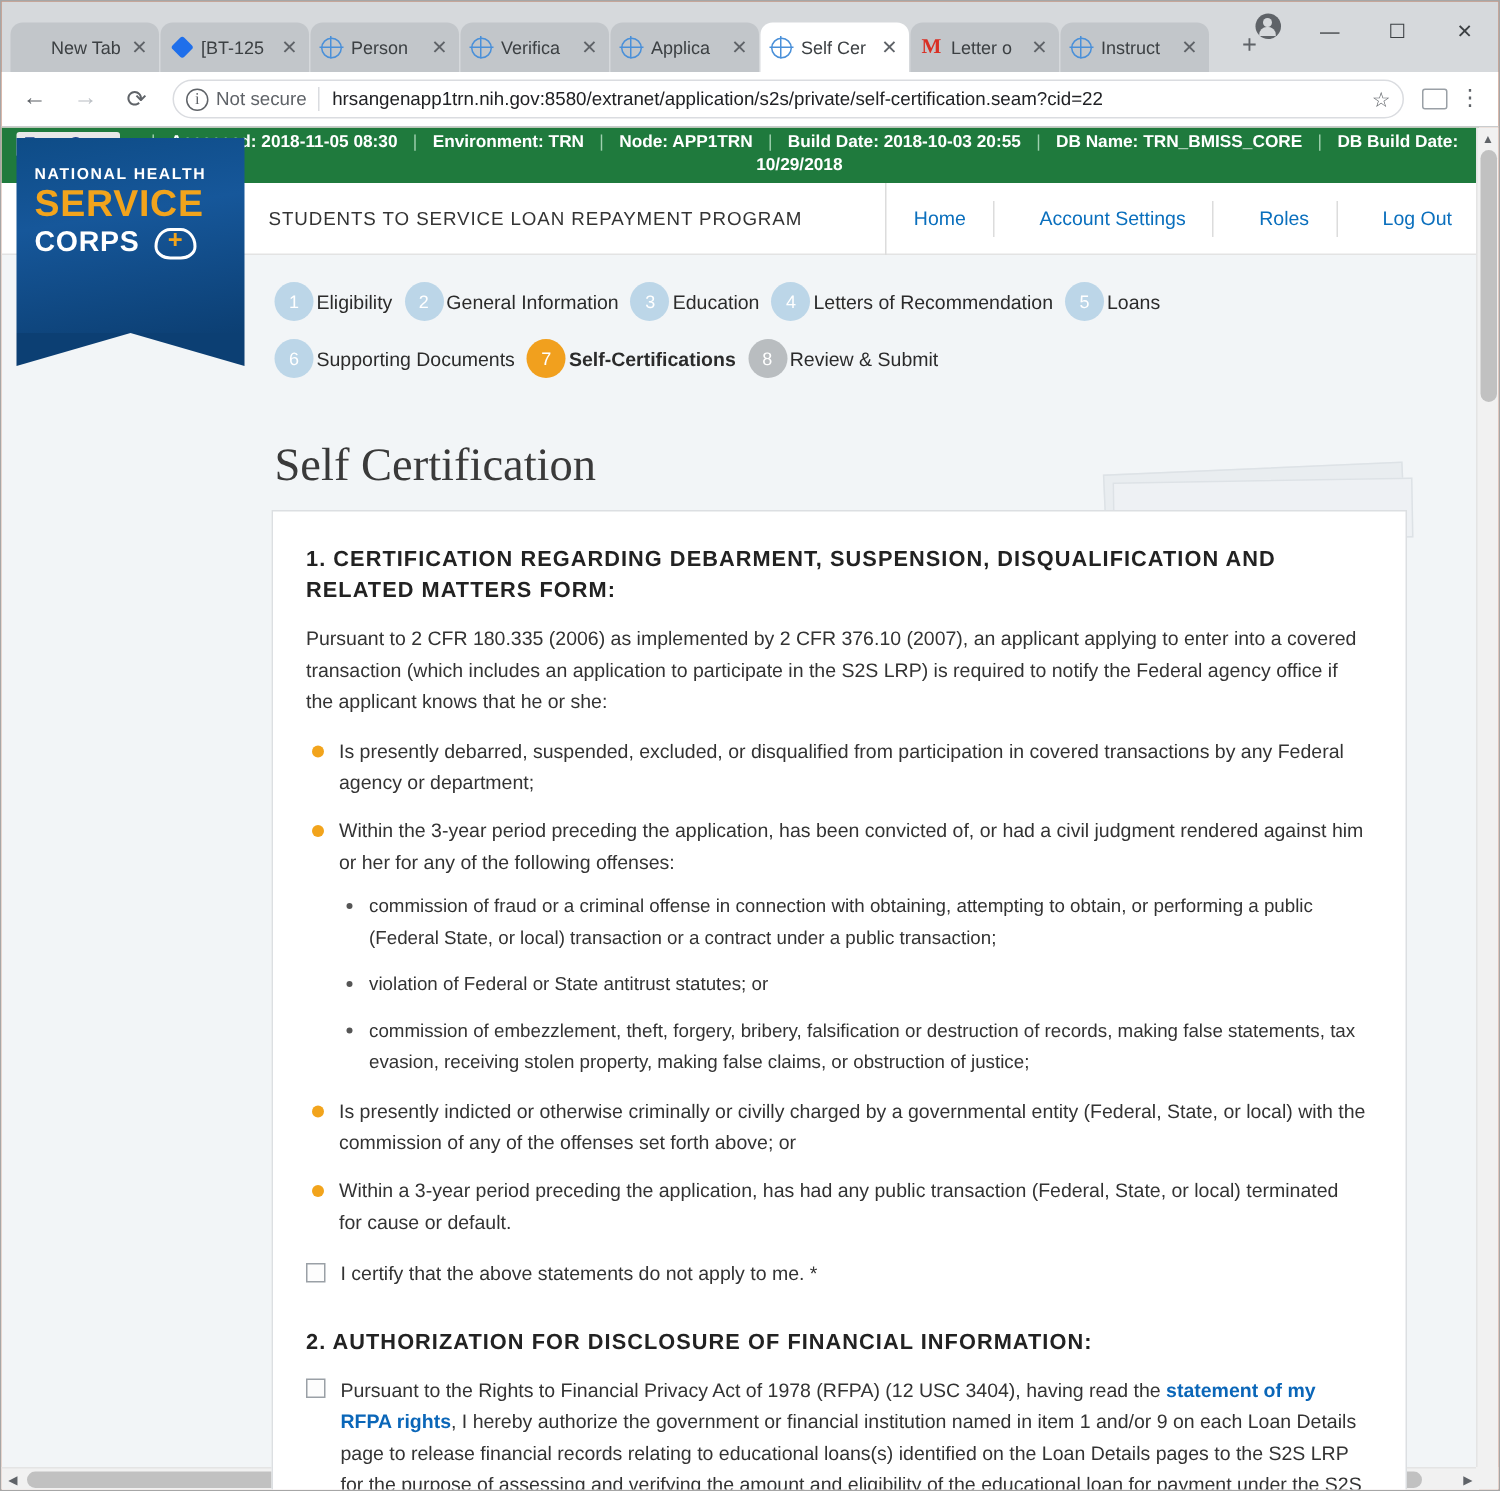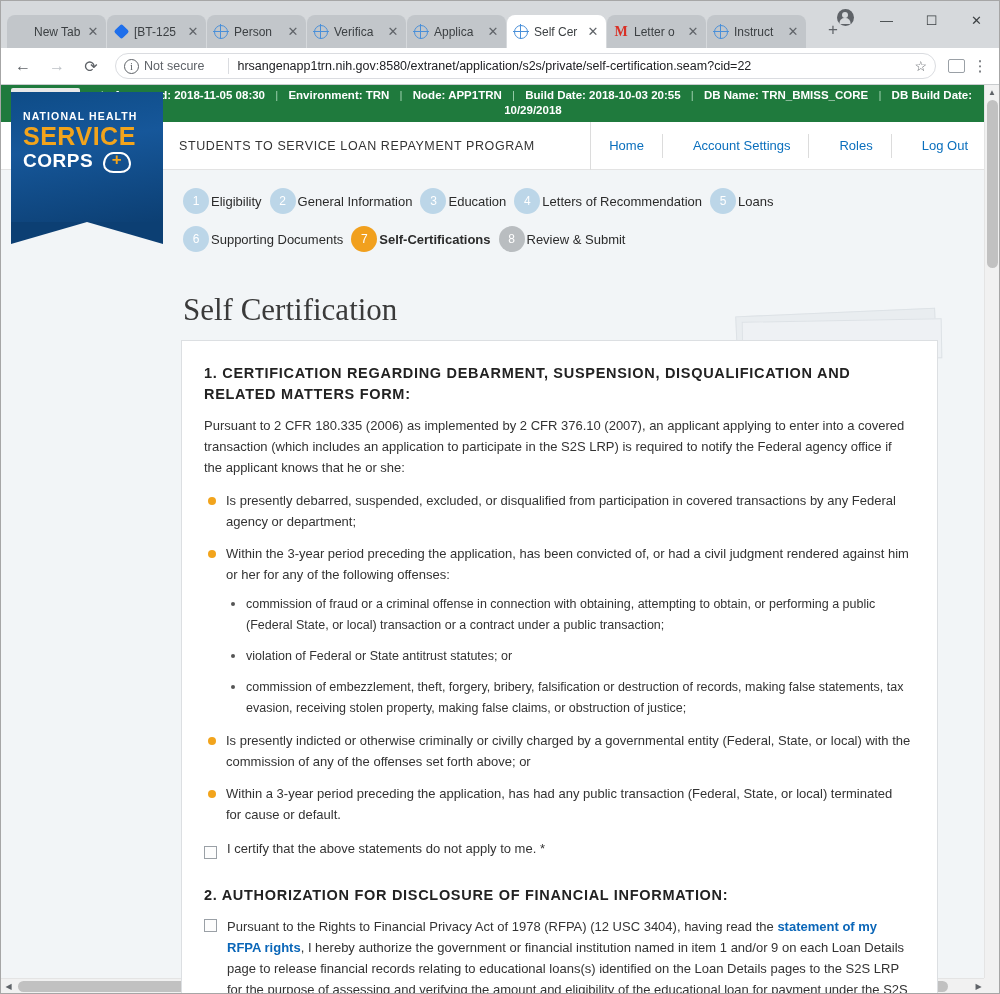--- a/index.html
+++ b/index.html
@@ -183,21 +183,21 @@
     font-size: 11px;
     line-height: 13px;
     text-align: center;
     font-family: "Liberation Serif", serif;
     margin-right: 5px;
     flex: 0 0 15px;
   }
   .not-secure {
     color: #5f6368;
     font-size: 12.5px;
-    margin-right: 24px;
+    margin-right: 8px;
   }
   .url-sep {
     width: 1px; height: 16px;
     background: #dadce0;
     margin-right: 8px;
   }
   .url-text {
     flex: 1 1 auto;
     white-space: nowrap;
     overflow: hidden;
@@ -487,21 +487,21 @@
   ul.sub-list > li:before {
     content: "";
     position: absolute;
     left: 5px; top: 8px;
     width: 4px; height: 4px;
     border-radius: 50%;
     background: #555555;
   }
   .cert-row {
     display: flex;
-    align-items: flex-end;
+    align-items: flex-start;
     margin-top: 14px;
   }
   .cb {
     width: 13px; height: 13px;
     border: 1px solid #9aa0a6;
     background: #fdfdfd;
     margin-right: 10px;
     margin-top: 3px;
     flex: 0 0 13px;
   }

